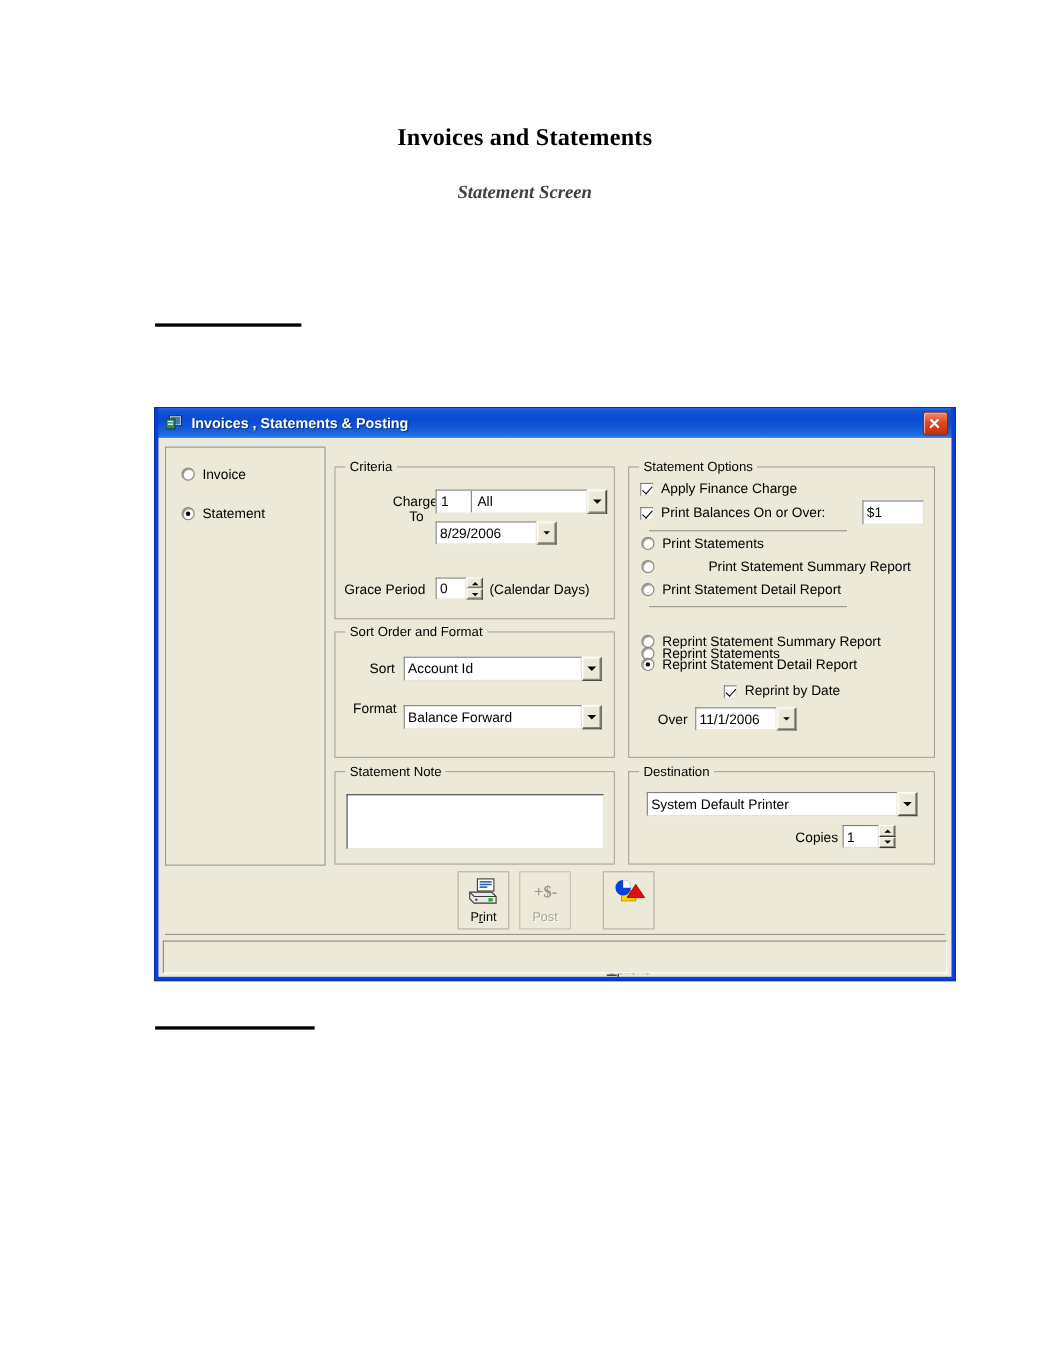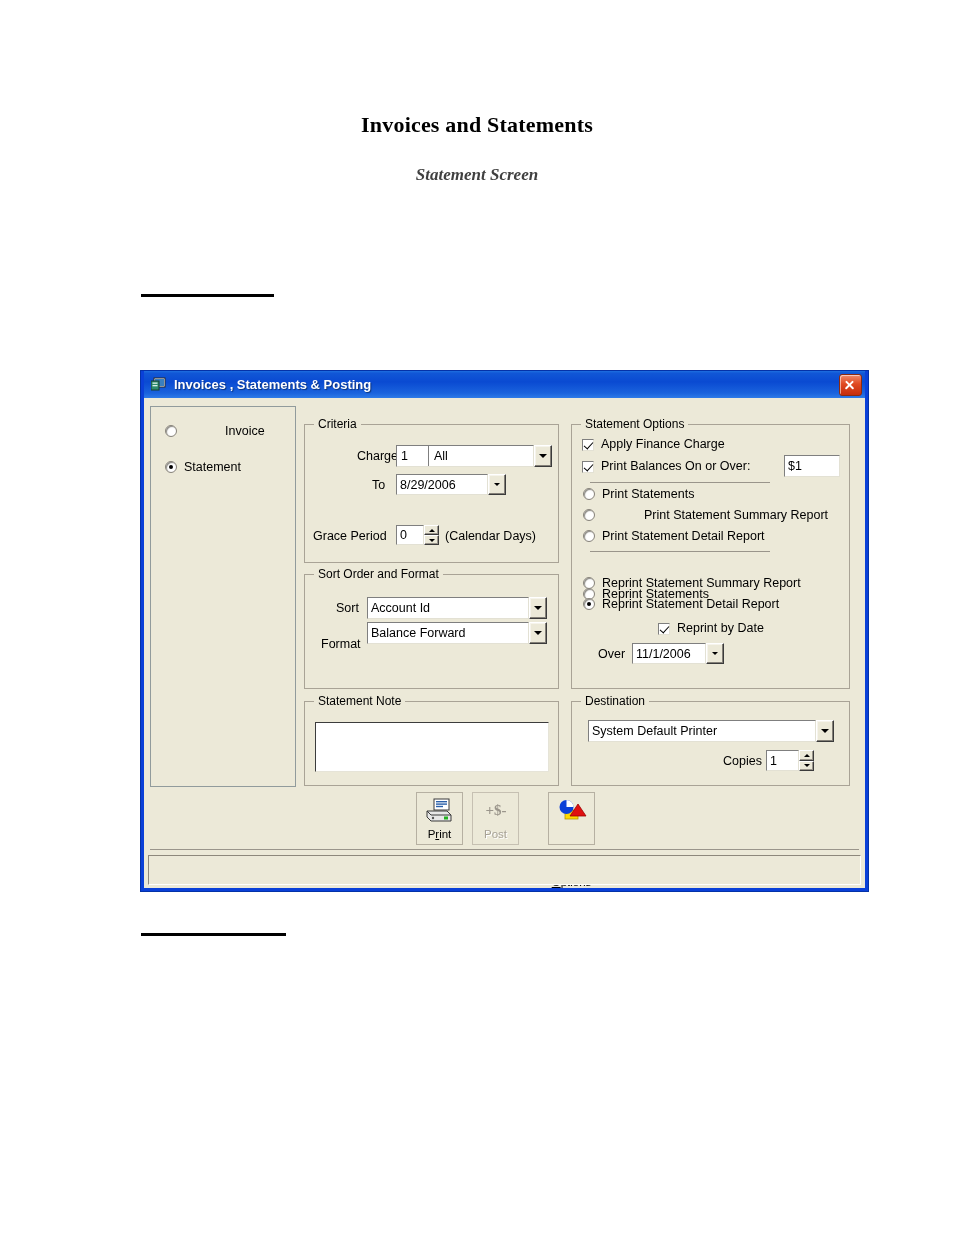--- a/index.html
+++ b/index.html
@@ -398,21 +398,21 @@
         <rect x="1.5" y="8" width="5" height="1.3" fill="#d8f0e6"></rect>
       </svg>
     </span>
     <span class="titlebar-text">Invoices , Statements &amp; Posting</span>
     <span class="close-btn"></span>
   </div>
 
   <div class="client">
 
     <div class="left-panel">
-      <div class="radio-row" style="left:14px; top:17px;gap:41px;">
+      <div class="radio-row" style="left:14px; top:17px;">
         <span class="radio"></span>
         <span class="lbl">Invoice</span>
       </div>
       <div class="radio-row" style="left:14px; top:53px;">
         <span class="radio on"></span>
         <span class="lbl">Statement</span>
       </div>
     </div>
 
     <div class="main-area">
@@ -425,21 +425,21 @@
           <div class="combo-text" style="padding:0;">
             <span style="display:inline-block; width:31px; padding-left:4px; box-sizing:border-box;">1</span>
             <span style="width:1px; align-self:stretch; background:#7f7f7f; display:inline-block;"></span>
             <span style="padding-left:5px;">All</span>
           </div>
           <div class="combo-btn">
             <span class="arrow-down"></span>
           </div>
         </div>
 
-        <span class="lbl" style="position:absolute; left:67px; top:53px;">To</span>
+        <span class="lbl" style="position:absolute; left:67px; top:38px;">To</span>
         <div class="combo" style="left:91px; top:49px; width:110px; height:21px;">
           <div class="combo-text">8/29/2006</div>
           <div class="combo-btn">
             <span class="arrow-down small"></span>
           </div>
         </div>
 
         <span class="lbl" style="position:absolute; left:8px; top:104px;">Grace Period</span>
         <div class="spin" style="left:91px; top:100px; width:43px; height:20px;">
           <div class="spin-text">0</div>
@@ -460,21 +460,21 @@
 
         <span class="lbl" style="position:absolute; left:31px; top:26px;">Sort</span>
         <div class="combo" style="left:62px; top:22px; width:180px; height:22px;">
           <div class="combo-text">Account Id</div>
           <div class="combo-btn">
             <span class="arrow-down"></span>
           </div>
         </div>
 
         <span class="lbl" style="position:absolute; left:16px; top:62px;">Format</span>
-        <div class="combo" style="left:62px; top:47px; width:180px; height:22px;">
+        <div class="combo" style="left:62px; top:66px; width:180px; height:22px;">
           <div class="combo-text">Balance Forward</div>
           <div class="combo-btn">
             <span class="arrow-down"></span>
           </div>
         </div>
       </div>
 
       <div class="gbox gb-note">
         <span class="gtitle">Statement Note</span>
         <div class="note-box">

